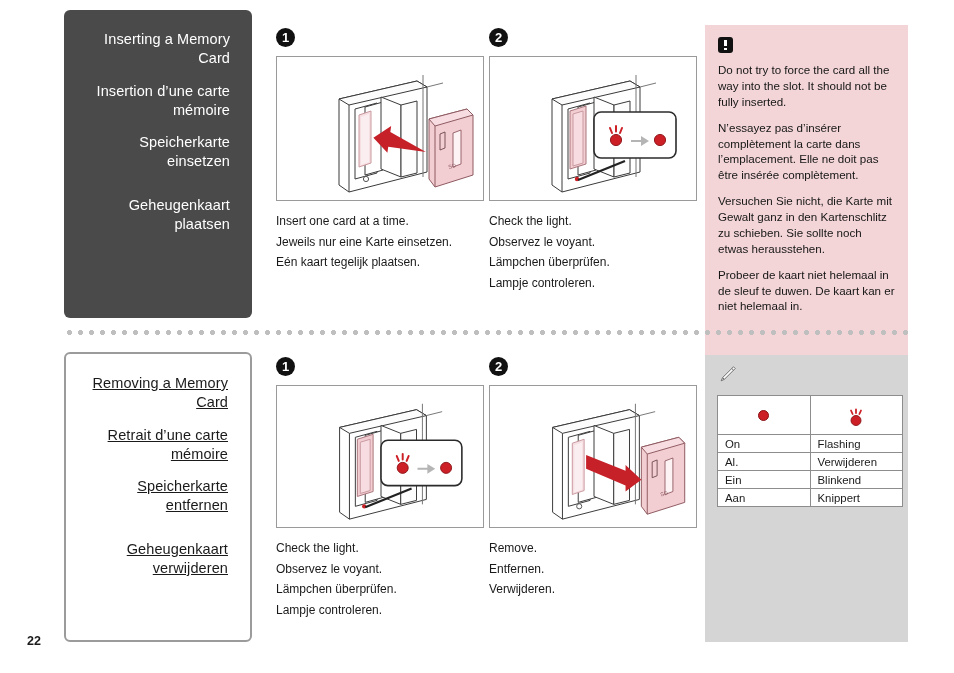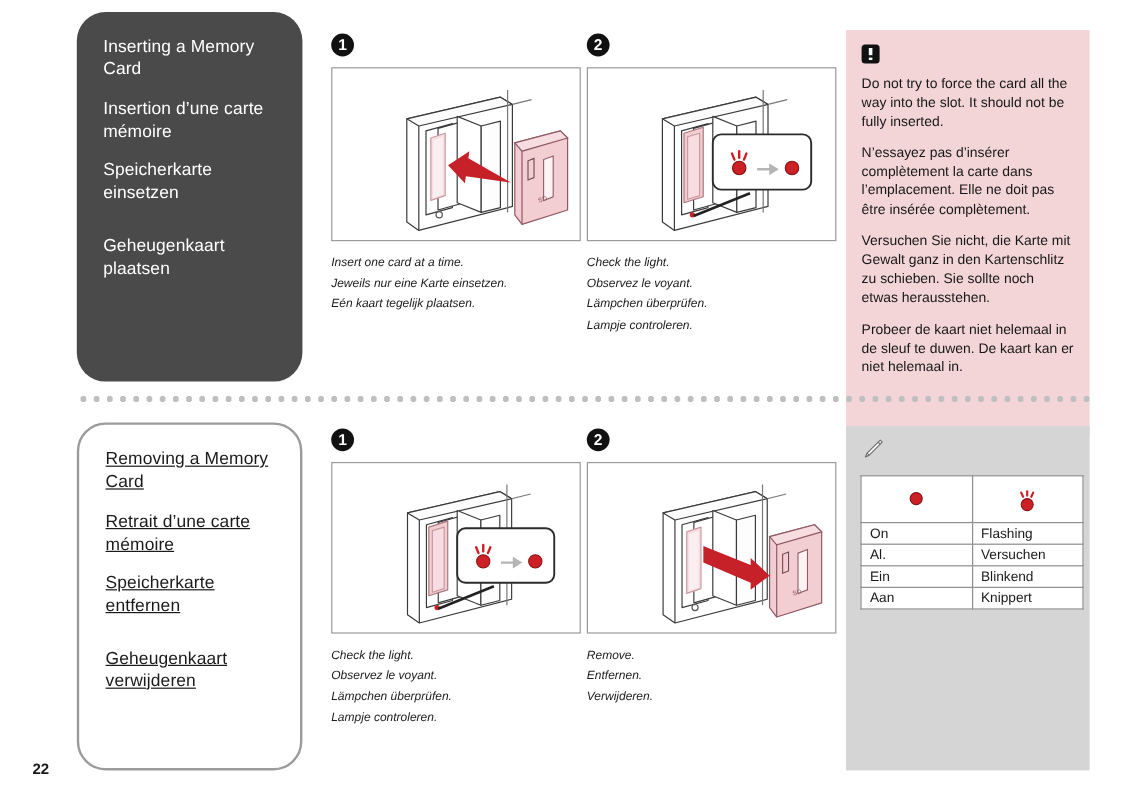--- a/index.html
+++ b/index.html
@@ -14,22 +14,23 @@
     font-family: "Liberation Sans", sans-serif;
     color: #1a1a1a;
     overflow: hidden;
   }
   .page { position: absolute; inset: 0; }
 
   
   .lang-panel {
     position: absolute;
     box-sizing: border-box;
-    border-radius: 24px;
+    border-radius: 6px;
     padding: 20px 22px 26px 22px;
+    text-align: right;
   }
   .lang-panel.dark {
     left: 64px; top: 10px; width: 188px; height: 308px;
     background: #4a4a4a;
     color: #ffffff;
   }
   .lang-panel.light {
     left: 64px; top: 352px; width: 188px; height: 290px;
     background: #ffffff;
     border: 2px solid #9b9b9b;
@@ -68,25 +69,24 @@
     width: 208px;
     height: 145px;
     position: relative;
     overflow: hidden;
   }
   .fig svg { display: block; }
   .caption {
     margin-top: 10px;
   }
   .caption div {
-    font-size: 10px;
+    font-size: 12px;
     line-height: 1.72;
     color: #1a1a1a;
     white-space: nowrap;
-    font-style: italic;
   }
 
   
   #step-insert-1 { left: 276px; top: 28px; }
   #step-insert-2 { left: 489px; top: 28px; }
   #step-remove-1 { left: 276px; top: 357px; }
   #step-remove-2 { left: 489px; top: 357px; }
   #step-remove-1 .fig, #step-remove-2 .fig { height: 143px; }
 
   
@@ -417,21 +417,21 @@
               </svg>
             </span>
           </td>
         </tr>
         <tr>
           <td>On</td>
           <td>Flashing</td>
         </tr>
         <tr>
           <td>Al.</td>
-          <td>Versuchen</td>
+          <td>Verwijderen</td>
         </tr>
         <tr>
           <td>Ein</td>
           <td>Blinkend</td>
         </tr>
         <tr>
           <td>Aan</td>
           <td>Knippert</td>
         </tr>
       </tbody>

